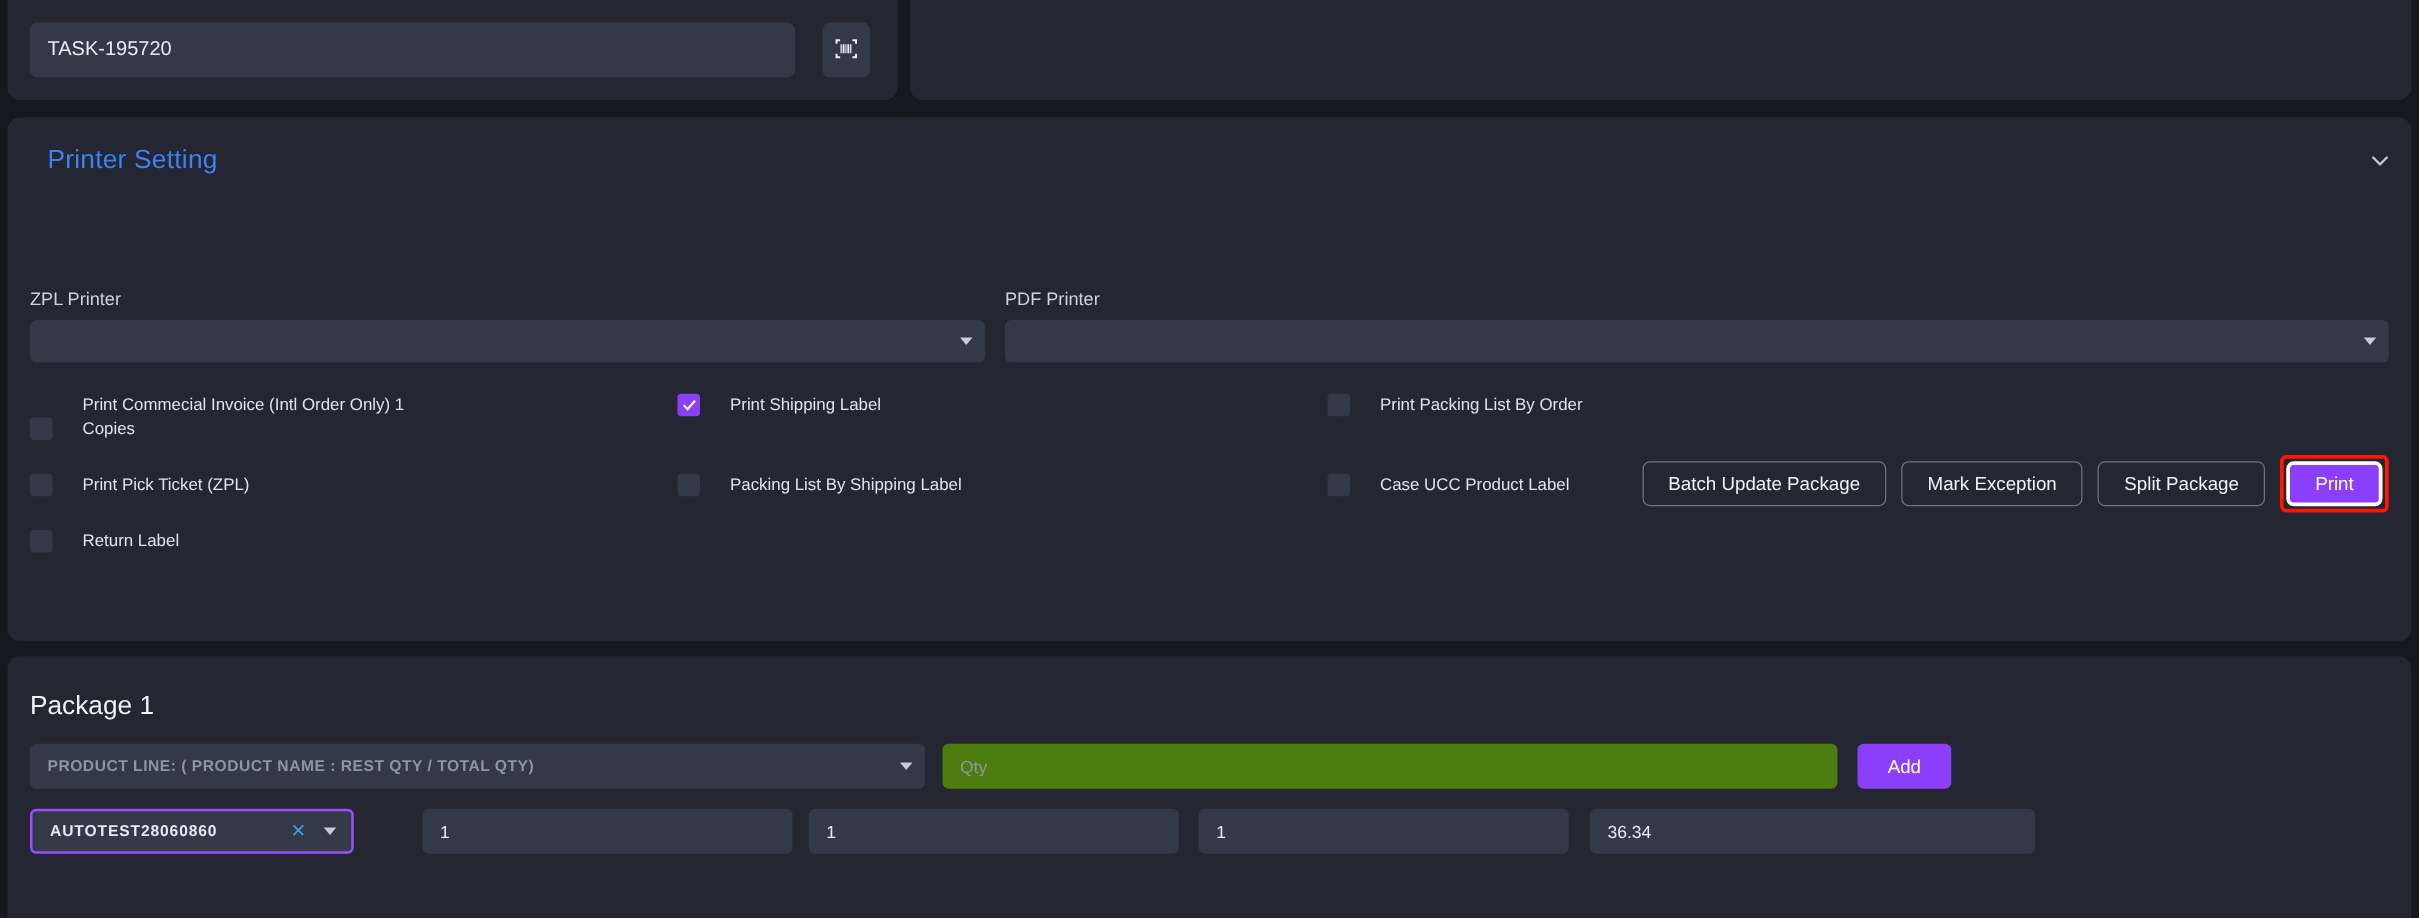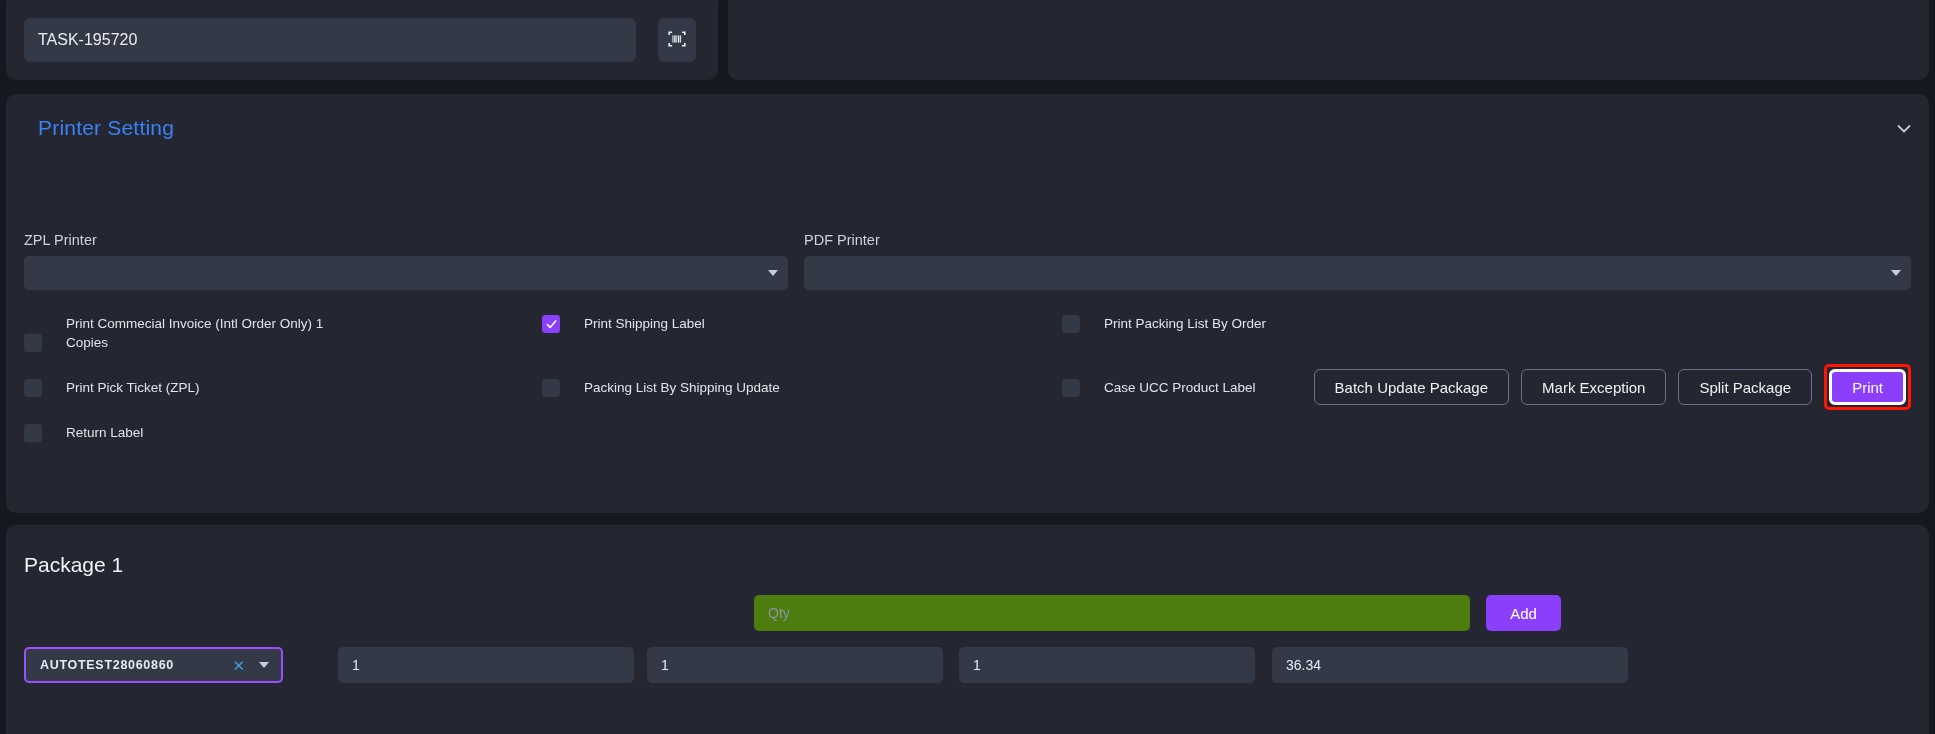--- a/index.html
+++ b/index.html
@@ -357,21 +357,21 @@
       <span class="cb-box">
         
       </span>
       <span class="cb-text">Print Pick Ticket (ZPL)</span>
     </div>
 
     <div class="cb-row" style="left:536px; top:284px;">
       <span class="cb-box">
         
       </span>
-      <span class="cb-text">Packing List By Shipping Update</span>
+      <span class="cb-text">Packing List By Shipping Label</span>
     </div>
 
     <div class="cb-row" style="left:1056px; top:284px;">
       <span class="cb-box">
         
       </span>
       <span class="cb-text">Case UCC Product Label</span>
     </div>
 
     <div class="cb-row" style="left:18px;  top:329px;">
@@ -388,20 +388,24 @@
       <div id="print-wrap">
         <button class="btn btn-primary">Print</button>
       </div>
     </div>
   </div>
 
   <div class="panel" id="package-panel">
 
     <div id="package-title">Package 1</div>
 
+    <div id="productline-select">
+      <span id="productline-text">PRODUCT LINE: ( PRODUCT NAME : REST QTY / TOTAL QTY)</span>
+      <span class="select-caret"></span>
+    </div>
 
     <input id="qty-input" type="text" placeholder="Qty" style="">
 
     <button id="add-button">Add</button>
 
     <div id="product-token">
       <span id="product-token-text">AUTOTEST28060860</span>
       <span id="product-clear">✕</span>
       <span id="product-caret"></span>
     </div>

